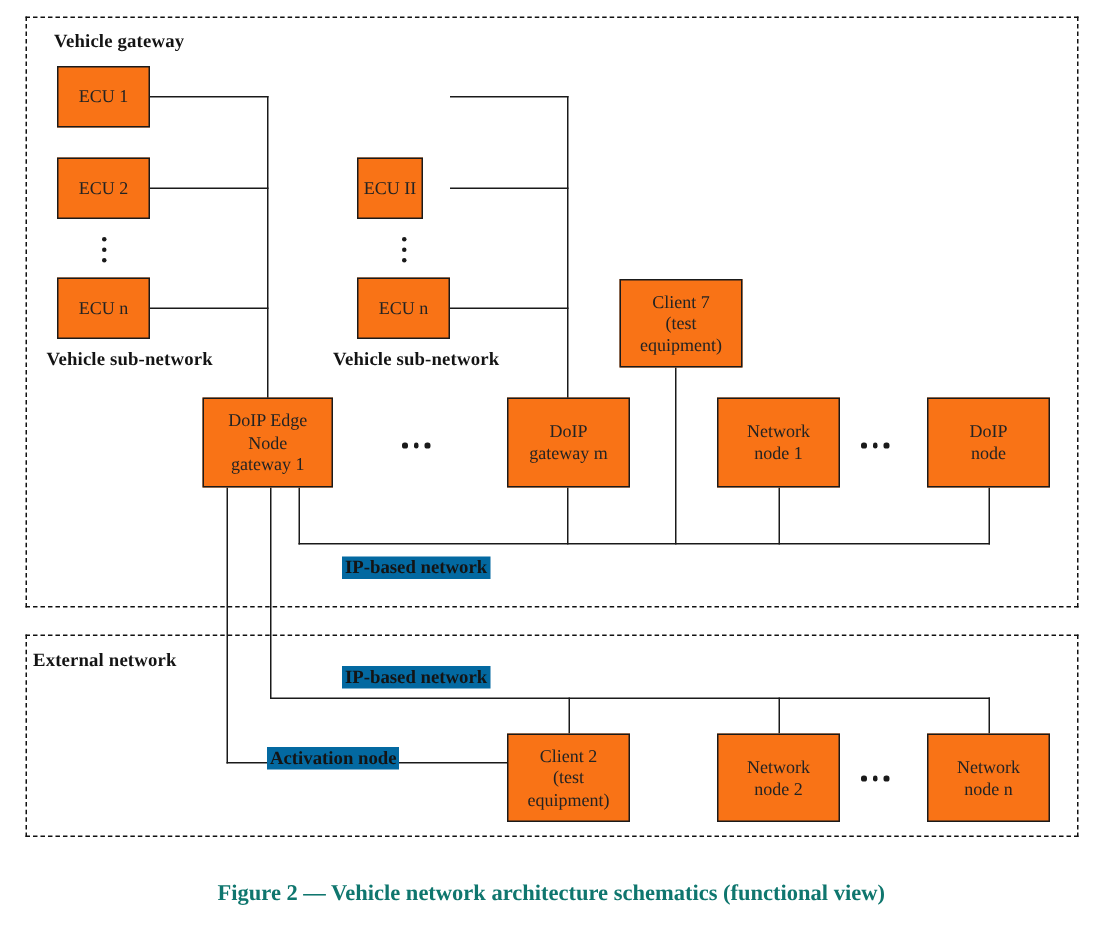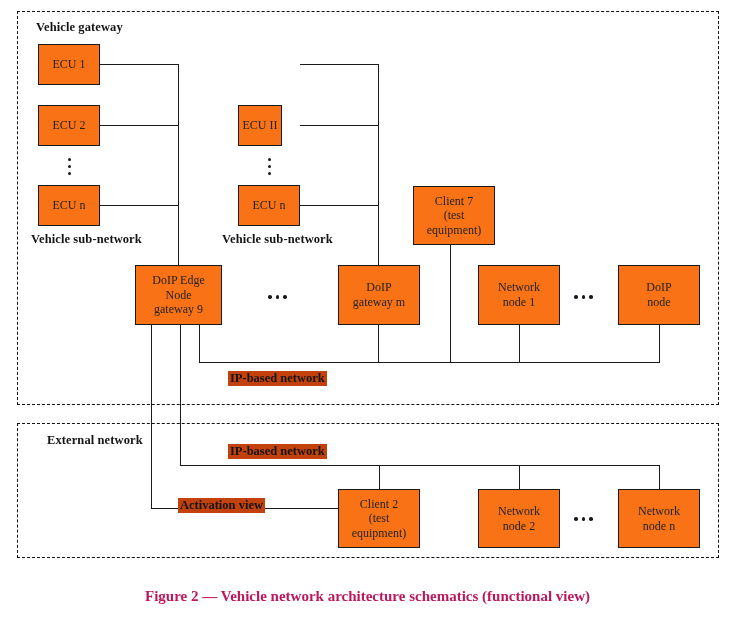--- a/index.html
+++ b/index.html
@@ -64,21 +64,21 @@
   .line.v { width: 1.3px; }
 
   
   .net-label {
     position: absolute;
     font-weight: bold;
     font-size: 12.5px;
     white-space: nowrap;
     color: #141414;
     z-index: 4;
-    background: #c2410c;
+    background: #0369a1;
     padding: 0 2px;
   }
 
   
   .vdots {
     position: absolute;
     font-size: 15px;
     line-height: 4px;
     letter-spacing: 0;
     color: #1a1a1a;
@@ -111,21 +111,21 @@
 
   
   #figure-caption {
     position: absolute;
     left: 0;
     top: 588px;
     width: 735px;
     text-align: center;
     font-weight: bold;
     font-size: 15px;
-    color: #be185d;
+    color: #0f766e;
     font-family: "Liberation Serif", "DejaVu Serif", serif;
   }
 </style>
 </head>
 <body>
 
 <div id="figure-root">
 
   <div class="region" style="left:17px; top:11px; width:702px; height:394px;"></div>
   <div class="region-label" style="left:36px; top:20px;">Vehicle gateway</div>
@@ -165,21 +165,21 @@
 
   <div class="region-label" style="left:222px; top:232px;">Vehicle sub-network</div>
 
   <div class="node" style="left:413px; top:186px; width:82px; height:59px;">Client 7
 (test
 equipment)</div>
   <div class="line v" style="left:450px; top:245px; height:118px;"></div>
 
   <div class="node" style="left:135px; top:265px; width:87px; height:60px;">DoIP Edge
 Node
-gateway 9</div>
+gateway 1</div>
   <div class="node" style="left:338px; top:265px; width:82px; height:60px;">DoIP
 gateway m</div>
   <div class="node" style="left:478px; top:265px; width:82px; height:60px;">Network
 node 1</div>
   <div class="node" style="left:618px; top:265px; width:82px; height:60px;">DoIP
 node</div>
 
   <div class="hdots" style="left:268px; top:293px; width:26px; height:8px;">
     <span></span>
       <span></span>
@@ -199,31 +199,31 @@
   <div class="line v" style="left:199px; top:325px; height:38px;"></div>
 
   <div class="line v" style="left:180px; top:325px; height:141px;"></div>
 
   <div class="line v" style="left:151px; top:325px; height:184px;"></div>
 
   <div class="line h" style="left:199px; top:362px; width:461px;"></div>
   <div class="net-label" style="left:228px; top:371px;">IP-based network</div>
 
   <div class="region" style="left:17px; top:423px; width:702px; height:135px;"></div>
-  <div class="region-label" style="left:47px; top:433px;">External network</div>
+  <div class="region-label" style="left:22px; top:433px;">External network</div>
 
   <div class="line h" style="left:180px; top:465px; width:480px;"></div>
   <div class="net-label" style="left:228px; top:444px;">IP-based network</div>
 
   <div class="line v" style="left:379px; top:465px; height:24px;"></div>
   <div class="line v" style="left:519px; top:465px; height:24px;"></div>
   <div class="line v" style="left:659px; top:465px; height:24px;"></div>
 
   <div class="line h" style="left:151px; top:508px; width:188px;"></div>
-  <div class="net-label" style="left:178px; top:498px;">Activation view</div>
+  <div class="net-label" style="left:178px; top:498px;">Activation node</div>
 
   <div class="node" style="left:338px; top:489px; width:82px; height:59px;">Client 2
 (test
 equipment)</div>
   <div class="node" style="left:478px; top:489px; width:82px; height:59px;">Network
 node 2</div>
   <div class="node" style="left:618px; top:489px; width:82px; height:59px;">Network
 node n</div>
 
   <div class="hdots" style="left:574px; top:515px; width:26px; height:8px;">

